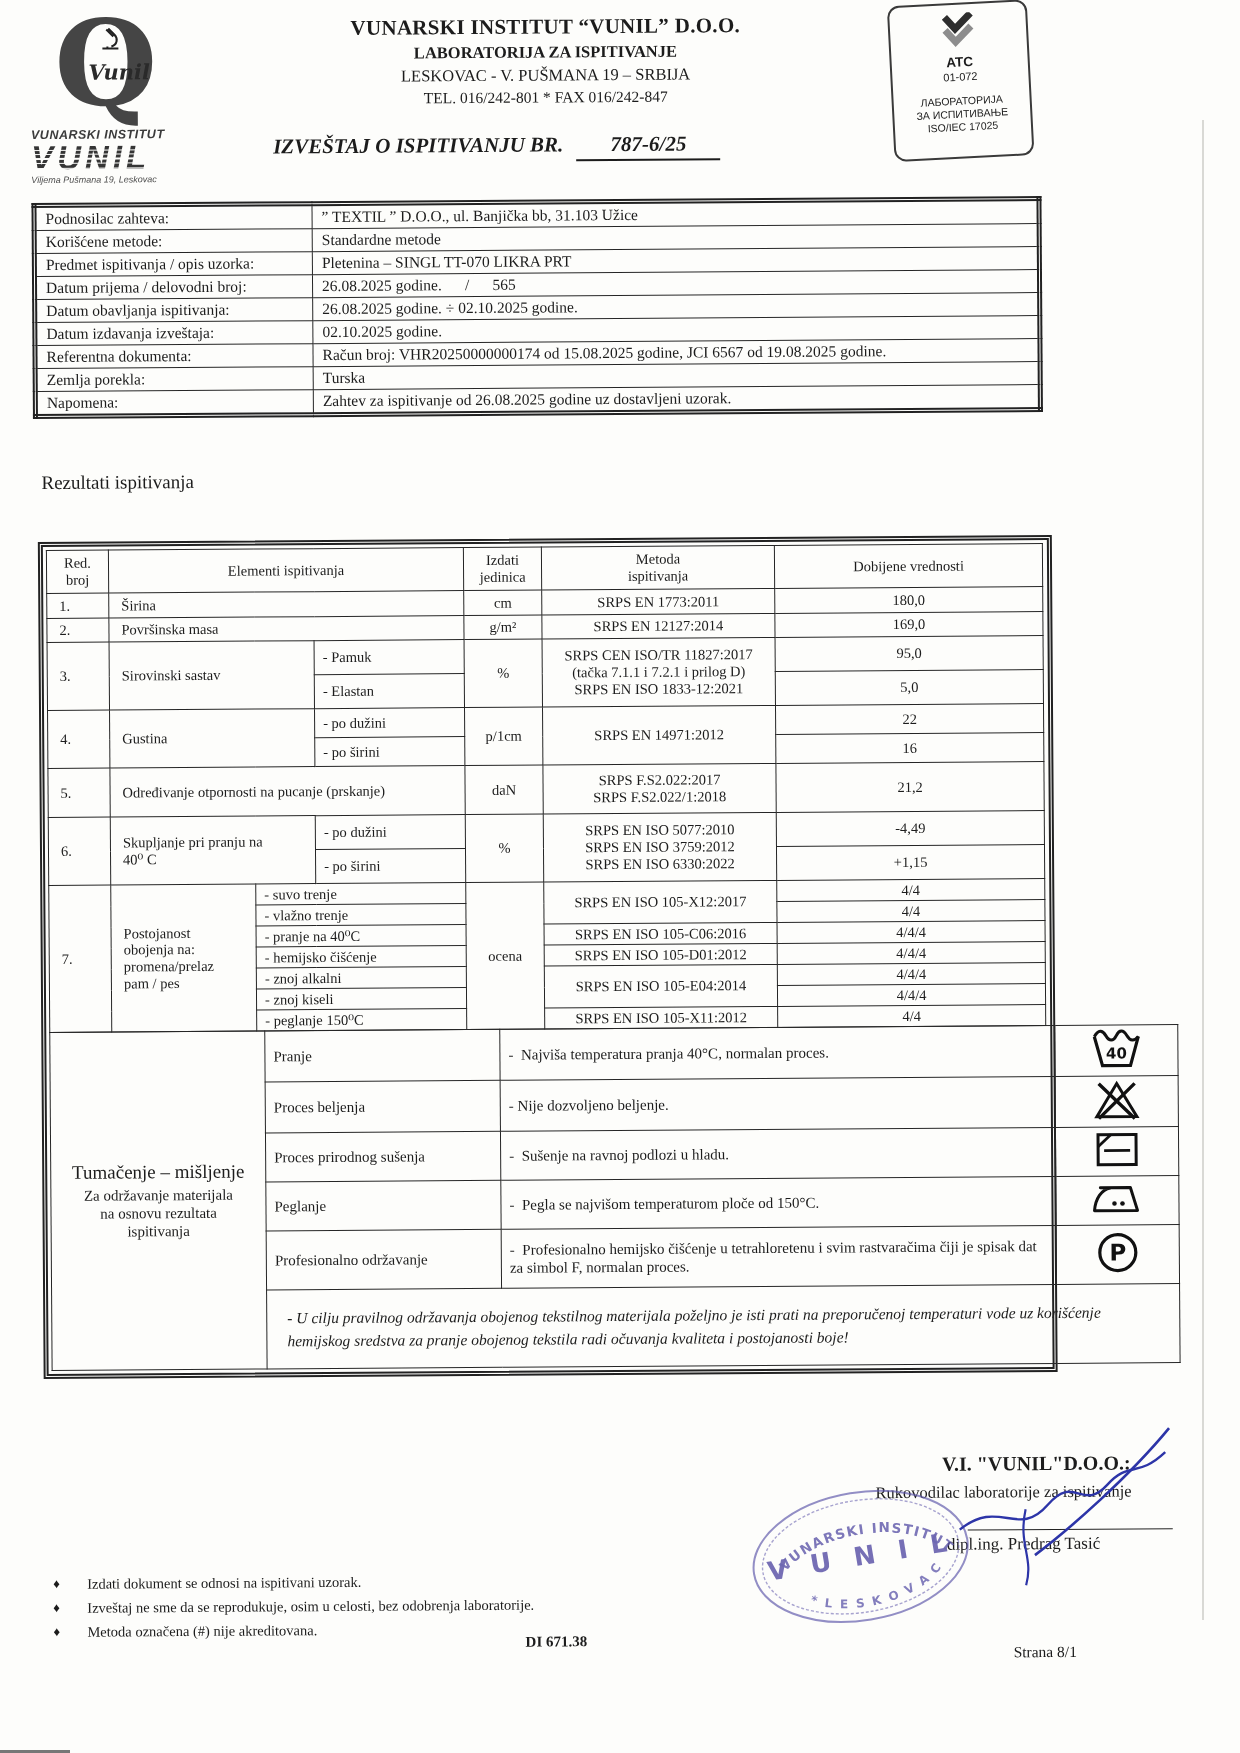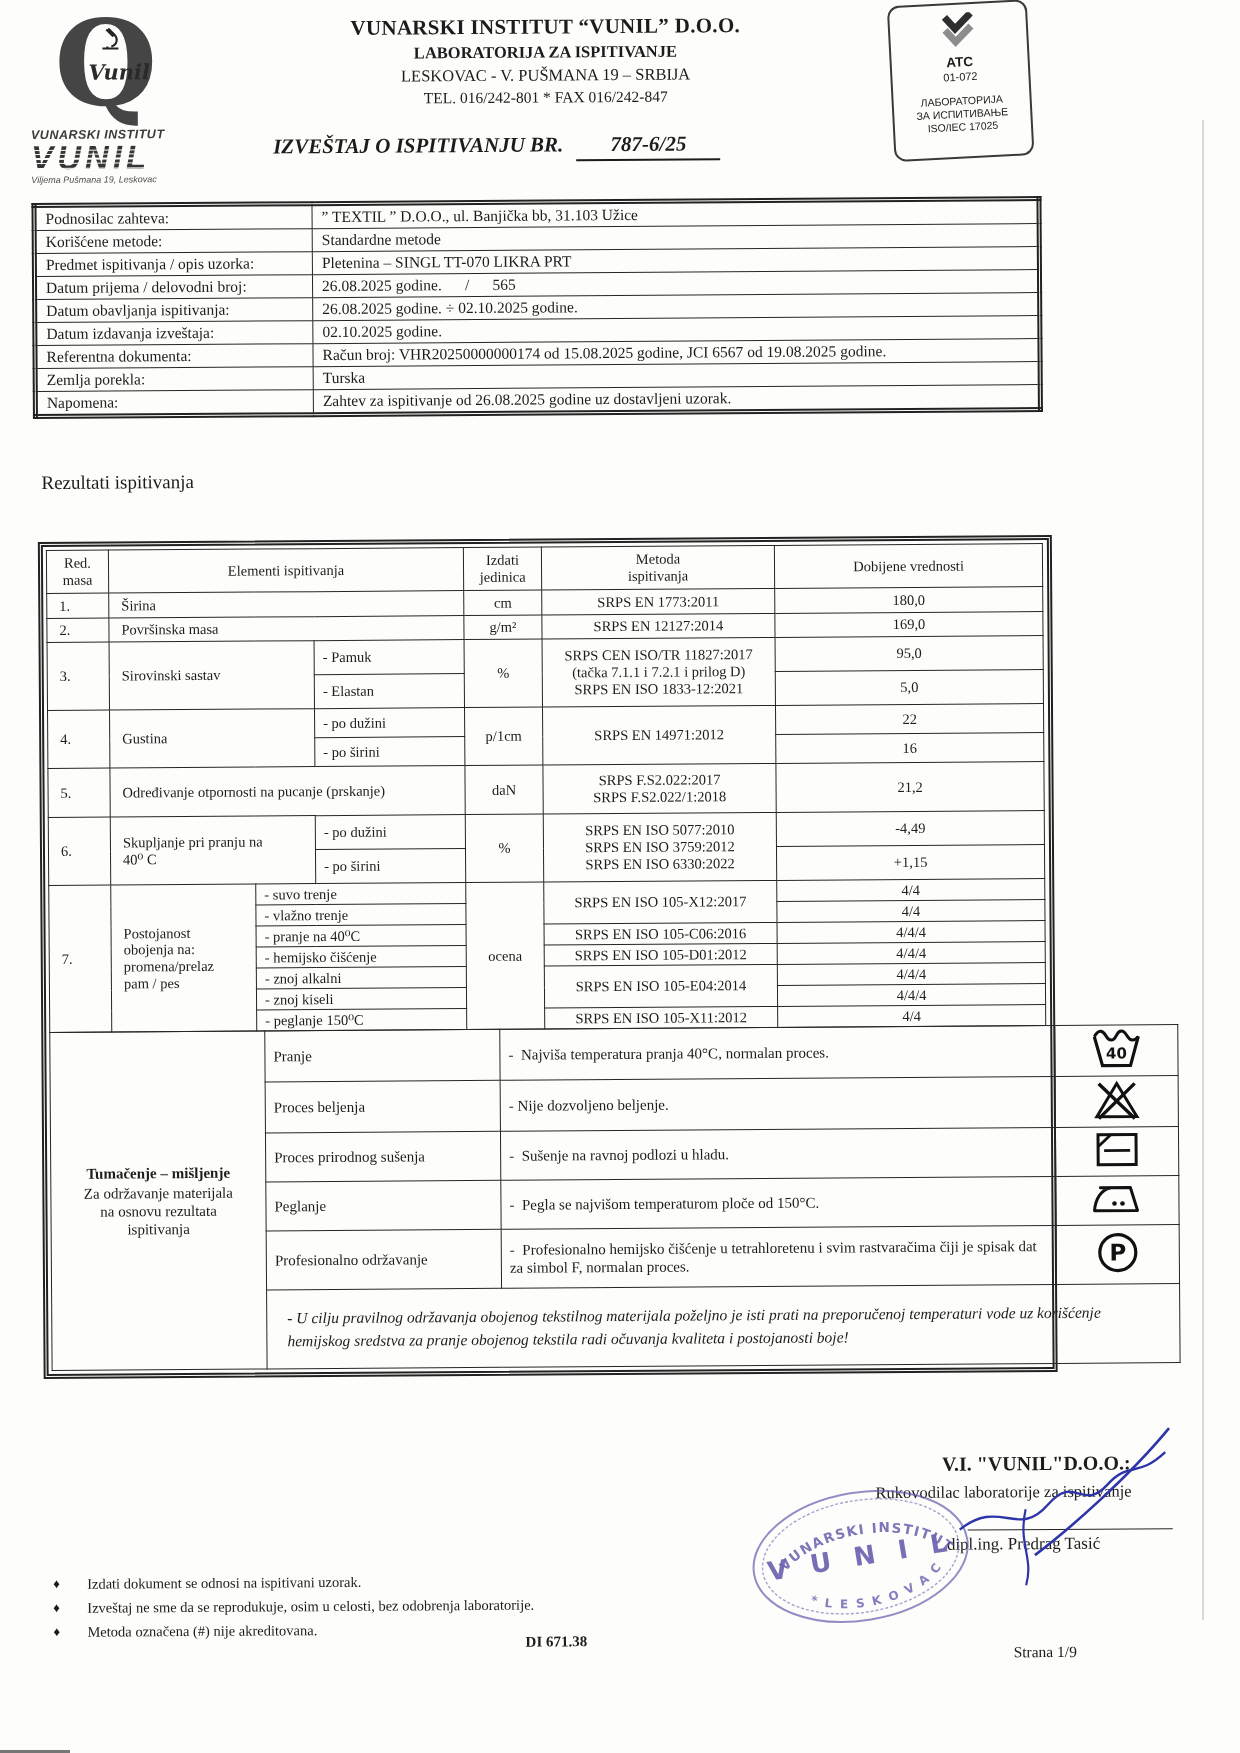--- a/index.html
+++ b/index.html
@@ -52,21 +52,21 @@
   .res .num{text-align:left;padding-left:12px;}
   .res .name{text-align:left;padding-left:12px;}
   .res .sub{text-align:left;padding-left:8px;}
   .res .unit,.res .method,.res .val{text-align:center;}
   .rh1{height:22px;} .rh2{height:21px;} .rh3a{height:31px;} .rh3b{height:31px;}
   .rh4{height:26px;} .rh5{height:46px;} .rh6{height:31px;} .rh7{height:18px;}
 
   .care{width:1128px;margin-top:-1px;}
   .care td{border:1.6px solid #262626;font-size:15px;line-height:1.2;padding:2px 8px;overflow:visible;}
   .care-label{text-align:center;vertical-align:middle;}
-  .cl-title{font-weight:700;font-size:15px;}
+  .cl-title{font-weight:400;font-size:19px;}
   .cl-rest{font-size:15px;margin-top:2px;}
   .cproc{vertical-align:middle;}
   .cdesc{vertical-align:middle;}
   .csym{text-align:center;vertical-align:middle;padding:2px;}
   .ch1{height:46px;} .ch2{height:46px;} .ch3{height:42px;} .ch4{height:44px;} .ch5{height:54px;}
   .cnote td{height:74px;vertical-align:middle;}
   .note-text{font:italic 400 15.5px "Liberation Serif",serif;line-height:1.5;padding:0 12px;}
 
   
   .sig-company{position:absolute;left:852px;top:1455px;width:360px;text-align:center;font-weight:700;font-size:20px;}
@@ -184,21 +184,21 @@
             <col style="width:145px">
             <col style="width:60px">
             <col style="width:150px">
         <col style="width:78px">
             <col style="width:233px">
             <col style="width:268px">
       </colgroup>
       <tbody>
             <tr>
         <th class="ml">Red.
-masa</th>
+broj</th>
         <th colspan="3">Elementi ispitivanja</th>
         <th class="ml">Izdati
 jedinica</th>
         <th class="ml">Metoda
 ispitivanja</th>
         <th>Dobijene vrednosti</th>
       </tr>
       <tr>
         <td class="num rh1">1.</td>
         <td colspan="3" class="name">Širina</td>
@@ -417,19 +417,19 @@
     <div class="foot-row">
       <span class="bullet">♦</span>
       <span>Izveštaj ne sme da se reprodukuje, osim u celosti, bez odobrenja laboratorije.</span>
     </div>
     <div class="foot-row">
       <span class="bullet">♦</span>
       <span>Metoda označena (#) nije akreditovana.</span>
     </div>
   </div>
   <div class="doc-code">DI 671.38</div>
-  <div class="page-no">Strana 1/9</div>
+  <div class="page-no">Strana 8/1</div>
 
 </div>
 
 <div class="artifact-right"></div>
 <div class="artifact-bl"></div>
 </div>
 
 </body></html>

